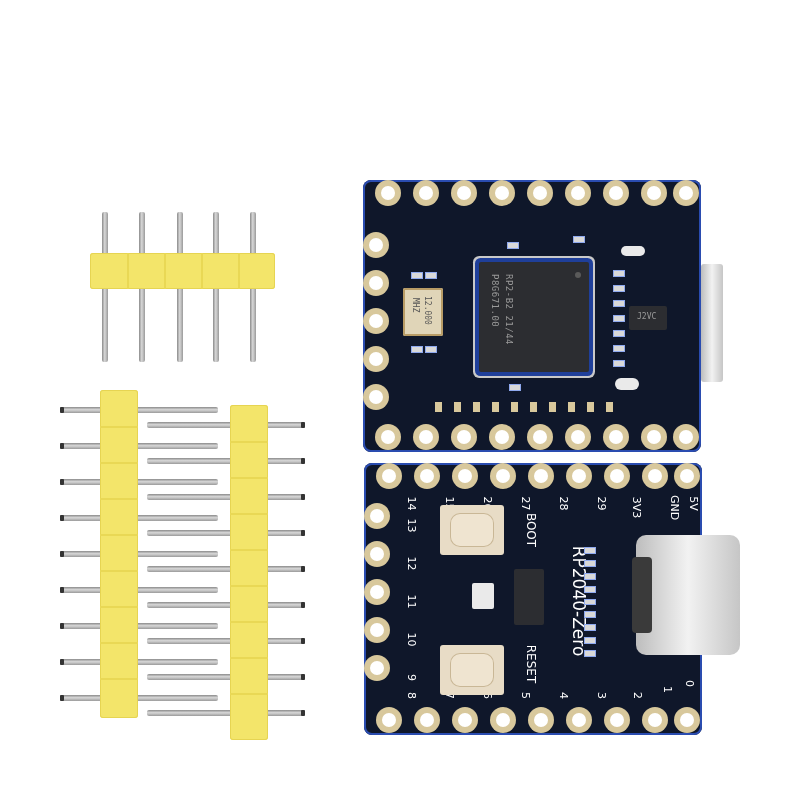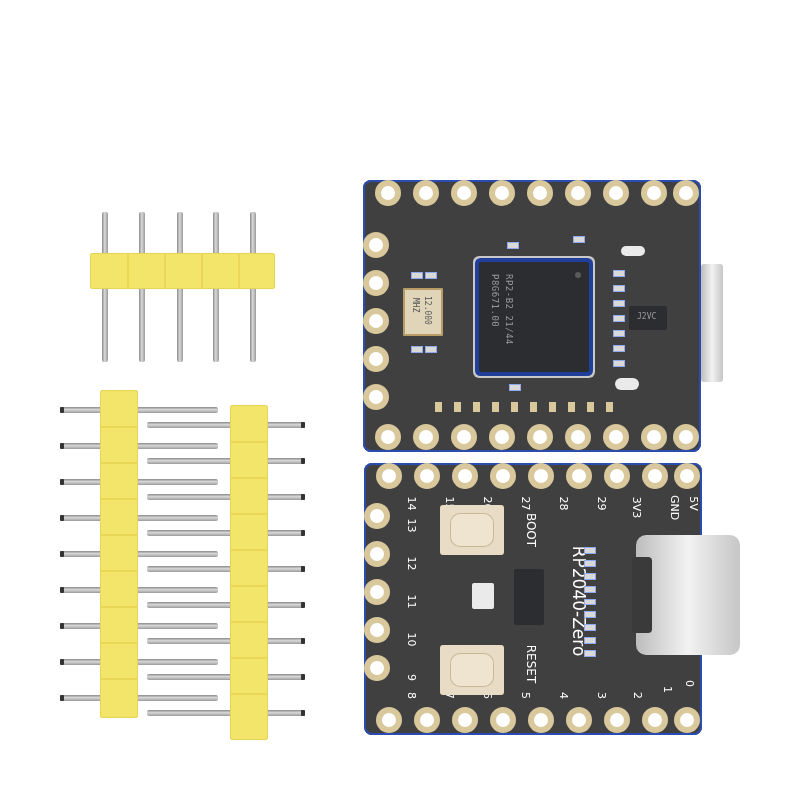--- a/index.html
+++ b/index.html
@@ -6,21 +6,21 @@
   body { width:800px; height:800px; background:#ffffff; position:relative; overflow:hidden; font-family:"DejaVu Sans Mono", monospace; }
   .abs { position:absolute; }
   
   .pin-v { position:absolute; width:6px; background:linear-gradient(90deg,#8a8a8a,#d8d8d8 45%,#9a9a9a); border-radius:2px; }
   .pin-h { position:absolute; height:6px; background:linear-gradient(180deg,#8a8a8a,#d8d8d8 45%,#9a9a9a); border-radius:2px; }
   .pin-h .tip { position:absolute; top:0; width:4px; height:6px; background:#333; border-radius:1px; }
   .plastic { position:absolute; background:#f3e56a; border-radius:3px; box-shadow: inset 0 0 0 1px #e6d452; }
   .plastic-seg-v { position:absolute; left:0; right:0; height:2px; background:#e9d855; }
   .plastic-seg-h { position:absolute; top:0; bottom:0; width:2px; background:#e9d855; }
   
-  .pcb { position:absolute; background:#404040; border-radius:8px; box-shadow: inset 0 0 0 2px #2a4cb0; }
+  .pcb { position:absolute; background:#0f172a; border-radius:8px; box-shadow: inset 0 0 0 2px #2a4cb0; }
   .pad { position:absolute; width:26px; height:26px; border-radius:50%; background:#d8c89c; }
   .pad::after { content:""; position:absolute; left:6px; top:6px; width:14px; height:14px; border-radius:50%; background:#fff; }
   .chip { position:absolute; background:#2c2d31; border-radius:2px; }
   .chip-text { position:absolute; color:#9a9a9a; font-size:9px; writing-mode:vertical-rl; letter-spacing:0.5px; line-height:11px; }
   .silk { position:absolute; color:#ffffff; font-family:"DejaVu Sans", sans-serif; font-size:11px; transform:rotate(90deg); transform-origin:center; white-space:nowrap; }
   .crystal { position:absolute; background:#e0d5b8; border-radius:2px; box-shadow: inset 0 0 0 2px #b89c66; }
   .crystal-text { position:absolute; color:#555; font-size:8px; writing-mode:vertical-rl; }
   .smd { position:absolute; width:10px; height:5px; background:#d9d9d9; border:1px solid #8fa9ee; }
   .usb { position:absolute; background:linear-gradient(90deg,#bdbdbd,#f2f2f2 50%,#c6c6c6); border-radius:3px; }
   .button-body { position:absolute; background:#e8dcc6; border-radius:3px; }

